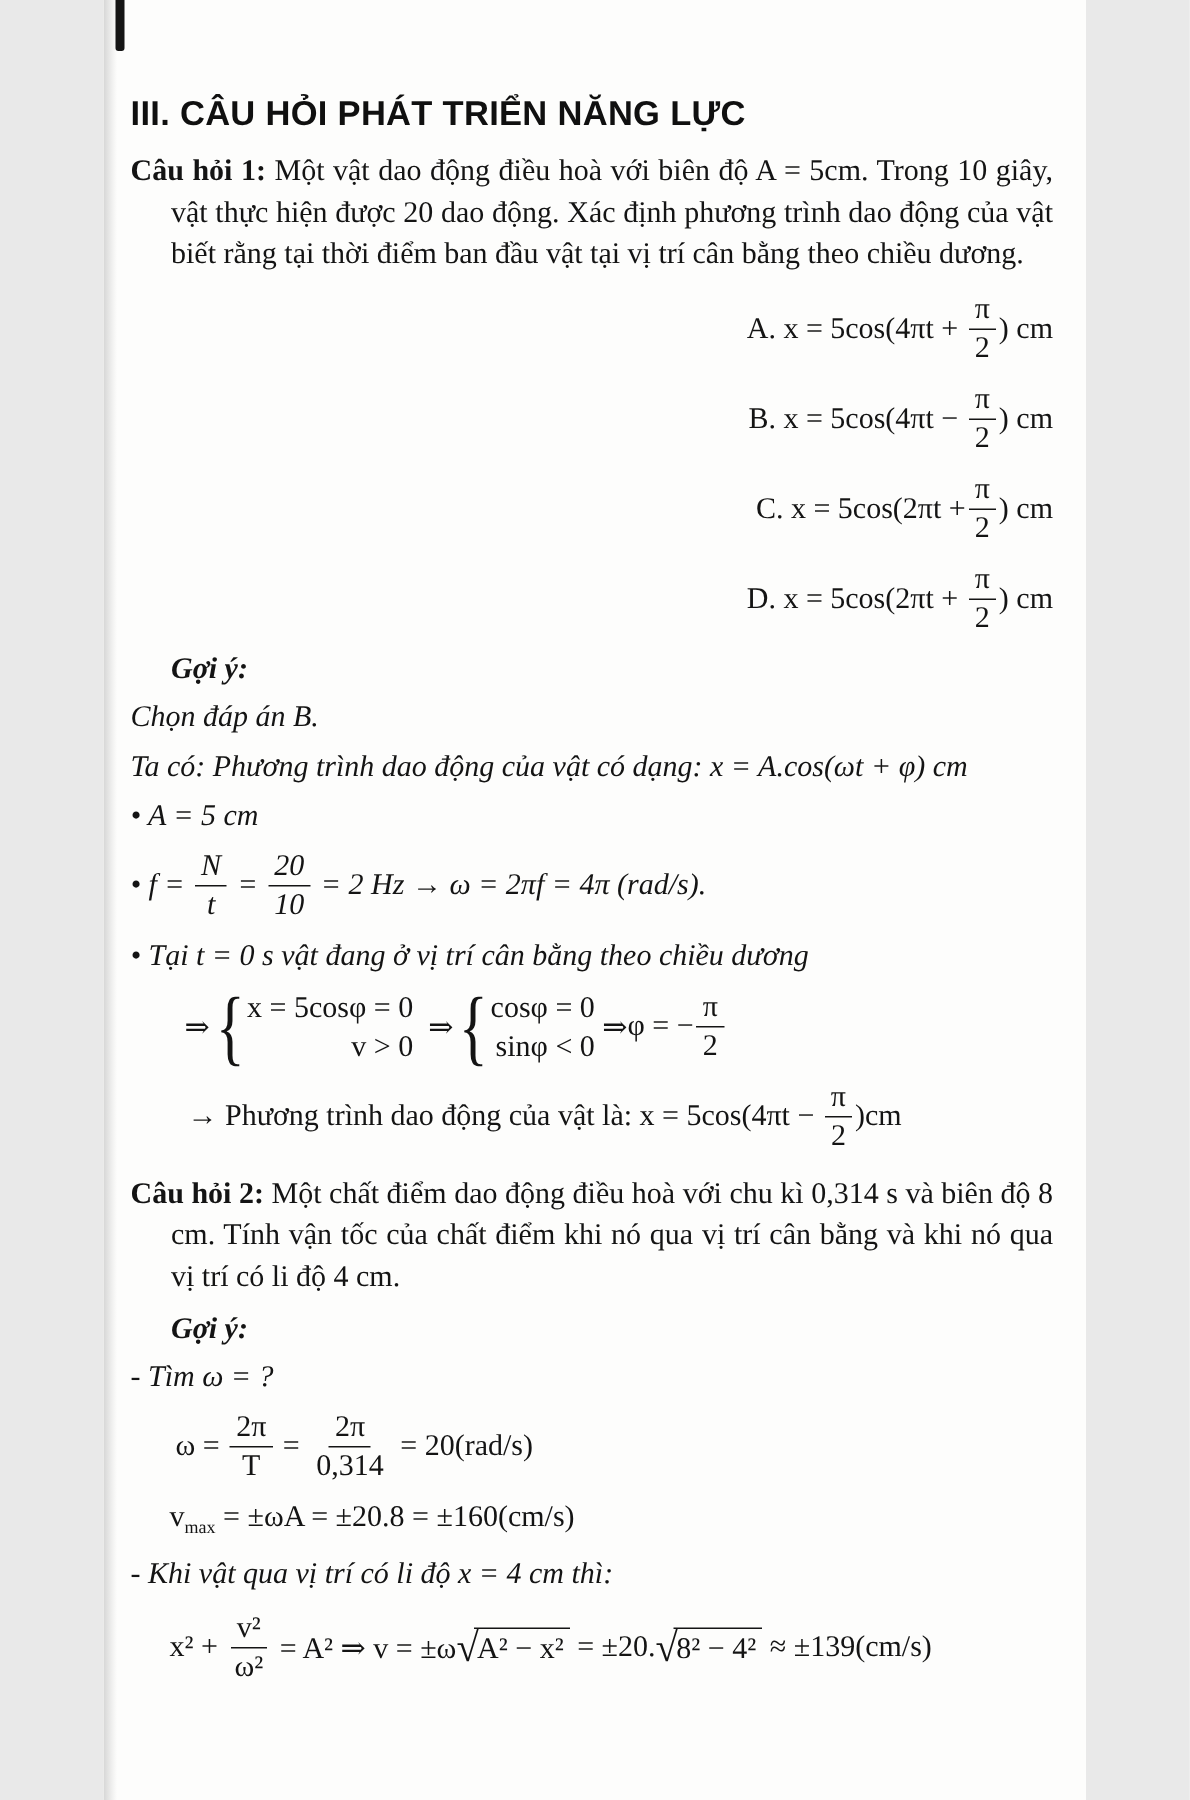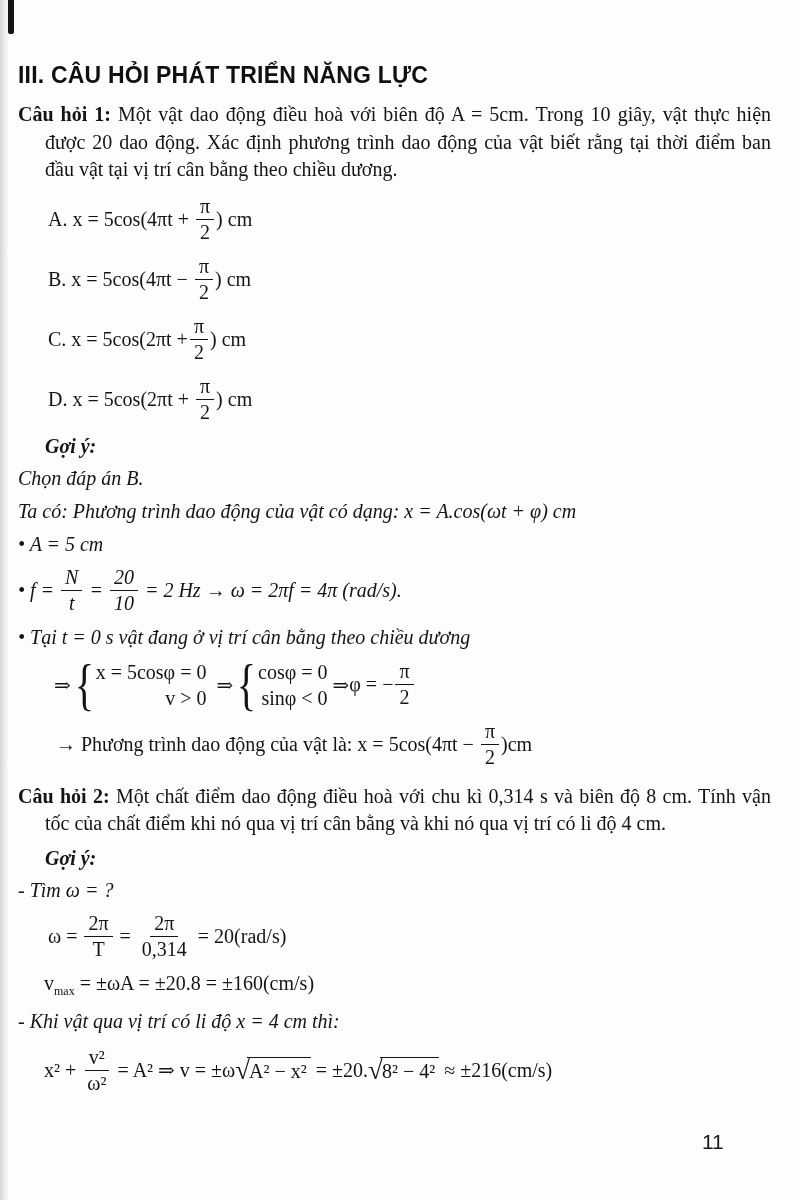--- a/index.html
+++ b/index.html
@@ -1,18 +1,18 @@
 <!DOCTYPE html>
 <html><head>
 <meta charset="utf-8">
 <style>
   html,body { margin:0; padding:0; background:#e9e9e9; }
   .page {
     position:relative;
-    width:793px; height:1200px;
+    width:655px; height:1200px;
     margin:0 auto;
     background:#fdfdfc;
     color:#141414;
     font-family:"Liberation Serif","DejaVu Serif",serif;
     font-size:20px;
     overflow:hidden;
   }
   .scan-left-edge {
     position:absolute; left:0; top:0; width:9px; height:100%;
     background:linear-gradient(to right,#c9c9c9,#efefee 70%,rgba(255,255,255,0));
@@ -36,20 +36,21 @@
     line-height:1.38;
     padding-left:27px; text-indent:-27px;
     margin-bottom:6px;
   }
   .q-label { font-weight:700; }
 
   .options { margin:10px 0 2px 30px; }
   .option {
     display:flex; align-items:center; margin:11px 0;
     white-space:pre;
+    justify-content:flex-end;
   }
 
   .frac {
     display:inline-flex; flex-direction:column; align-items:center;
     vertical-align:middle; margin:0 2px; line-height:1.15;
   }
   .frac .num { border-bottom:1.6px solid #141414; padding:0 4px 1px 4px; }
   .frac .den { padding:1px 4px 0 4px; }
 
   .ind  { margin-left:24px;font-style:italic; }
@@ -134,19 +135,19 @@
     <div class="mathrow mrow-m" style="margin-left:30px">
       <span>ω = </span><span class="frac"><span class="num">2π</span><span class="den">T</span></span><span> = </span><span class="frac"><span class="num">2π</span><span class="den">0,314</span></span><span> = 20(rad/s)</span>
     </div>
 
 
     <p class="line" style="margin-left:26px"><span>v</span><sub class="subsc">max</sub><span> = ±ωA = ±20.8 = ±160(cm/s)</span></p>
 
     <p class="line ind" style="margin-top:12px">- Khi vật qua vị trí có li độ x = 4 cm thì:</p>
 
     <div class="mathrow mrow-m" style="margin-left:26px; margin-top:12px">
-      <span>x² + </span><span class="frac"><span class="num">v²</span><span class="den">ω²</span></span><span> = A² ⇒ v = ±ω</span><span class="sqrt"><span class="sqrt-sign">√</span><span class="radicand">A² − x²</span></span><span> = ±20.</span><span class="sqrt"><span class="sqrt-sign">√</span><span class="radicand">8² − 4²</span></span><span> ≈ ±216(cm/s)</span>
+      <span>x² + </span><span class="frac"><span class="num">v²</span><span class="den">ω²</span></span><span> = A² ⇒ v = ±ω</span><span class="sqrt"><span class="sqrt-sign">√</span><span class="radicand">A² − x²</span></span><span> = ±20.</span><span class="sqrt"><span class="sqrt-sign">√</span><span class="radicand">8² − 4²</span></span><span> ≈ ±139(cm/s)</span>
     </div>
 
   </div>
 
   <div class="page-number">11</div>
 </div>
 
 </body></html>

